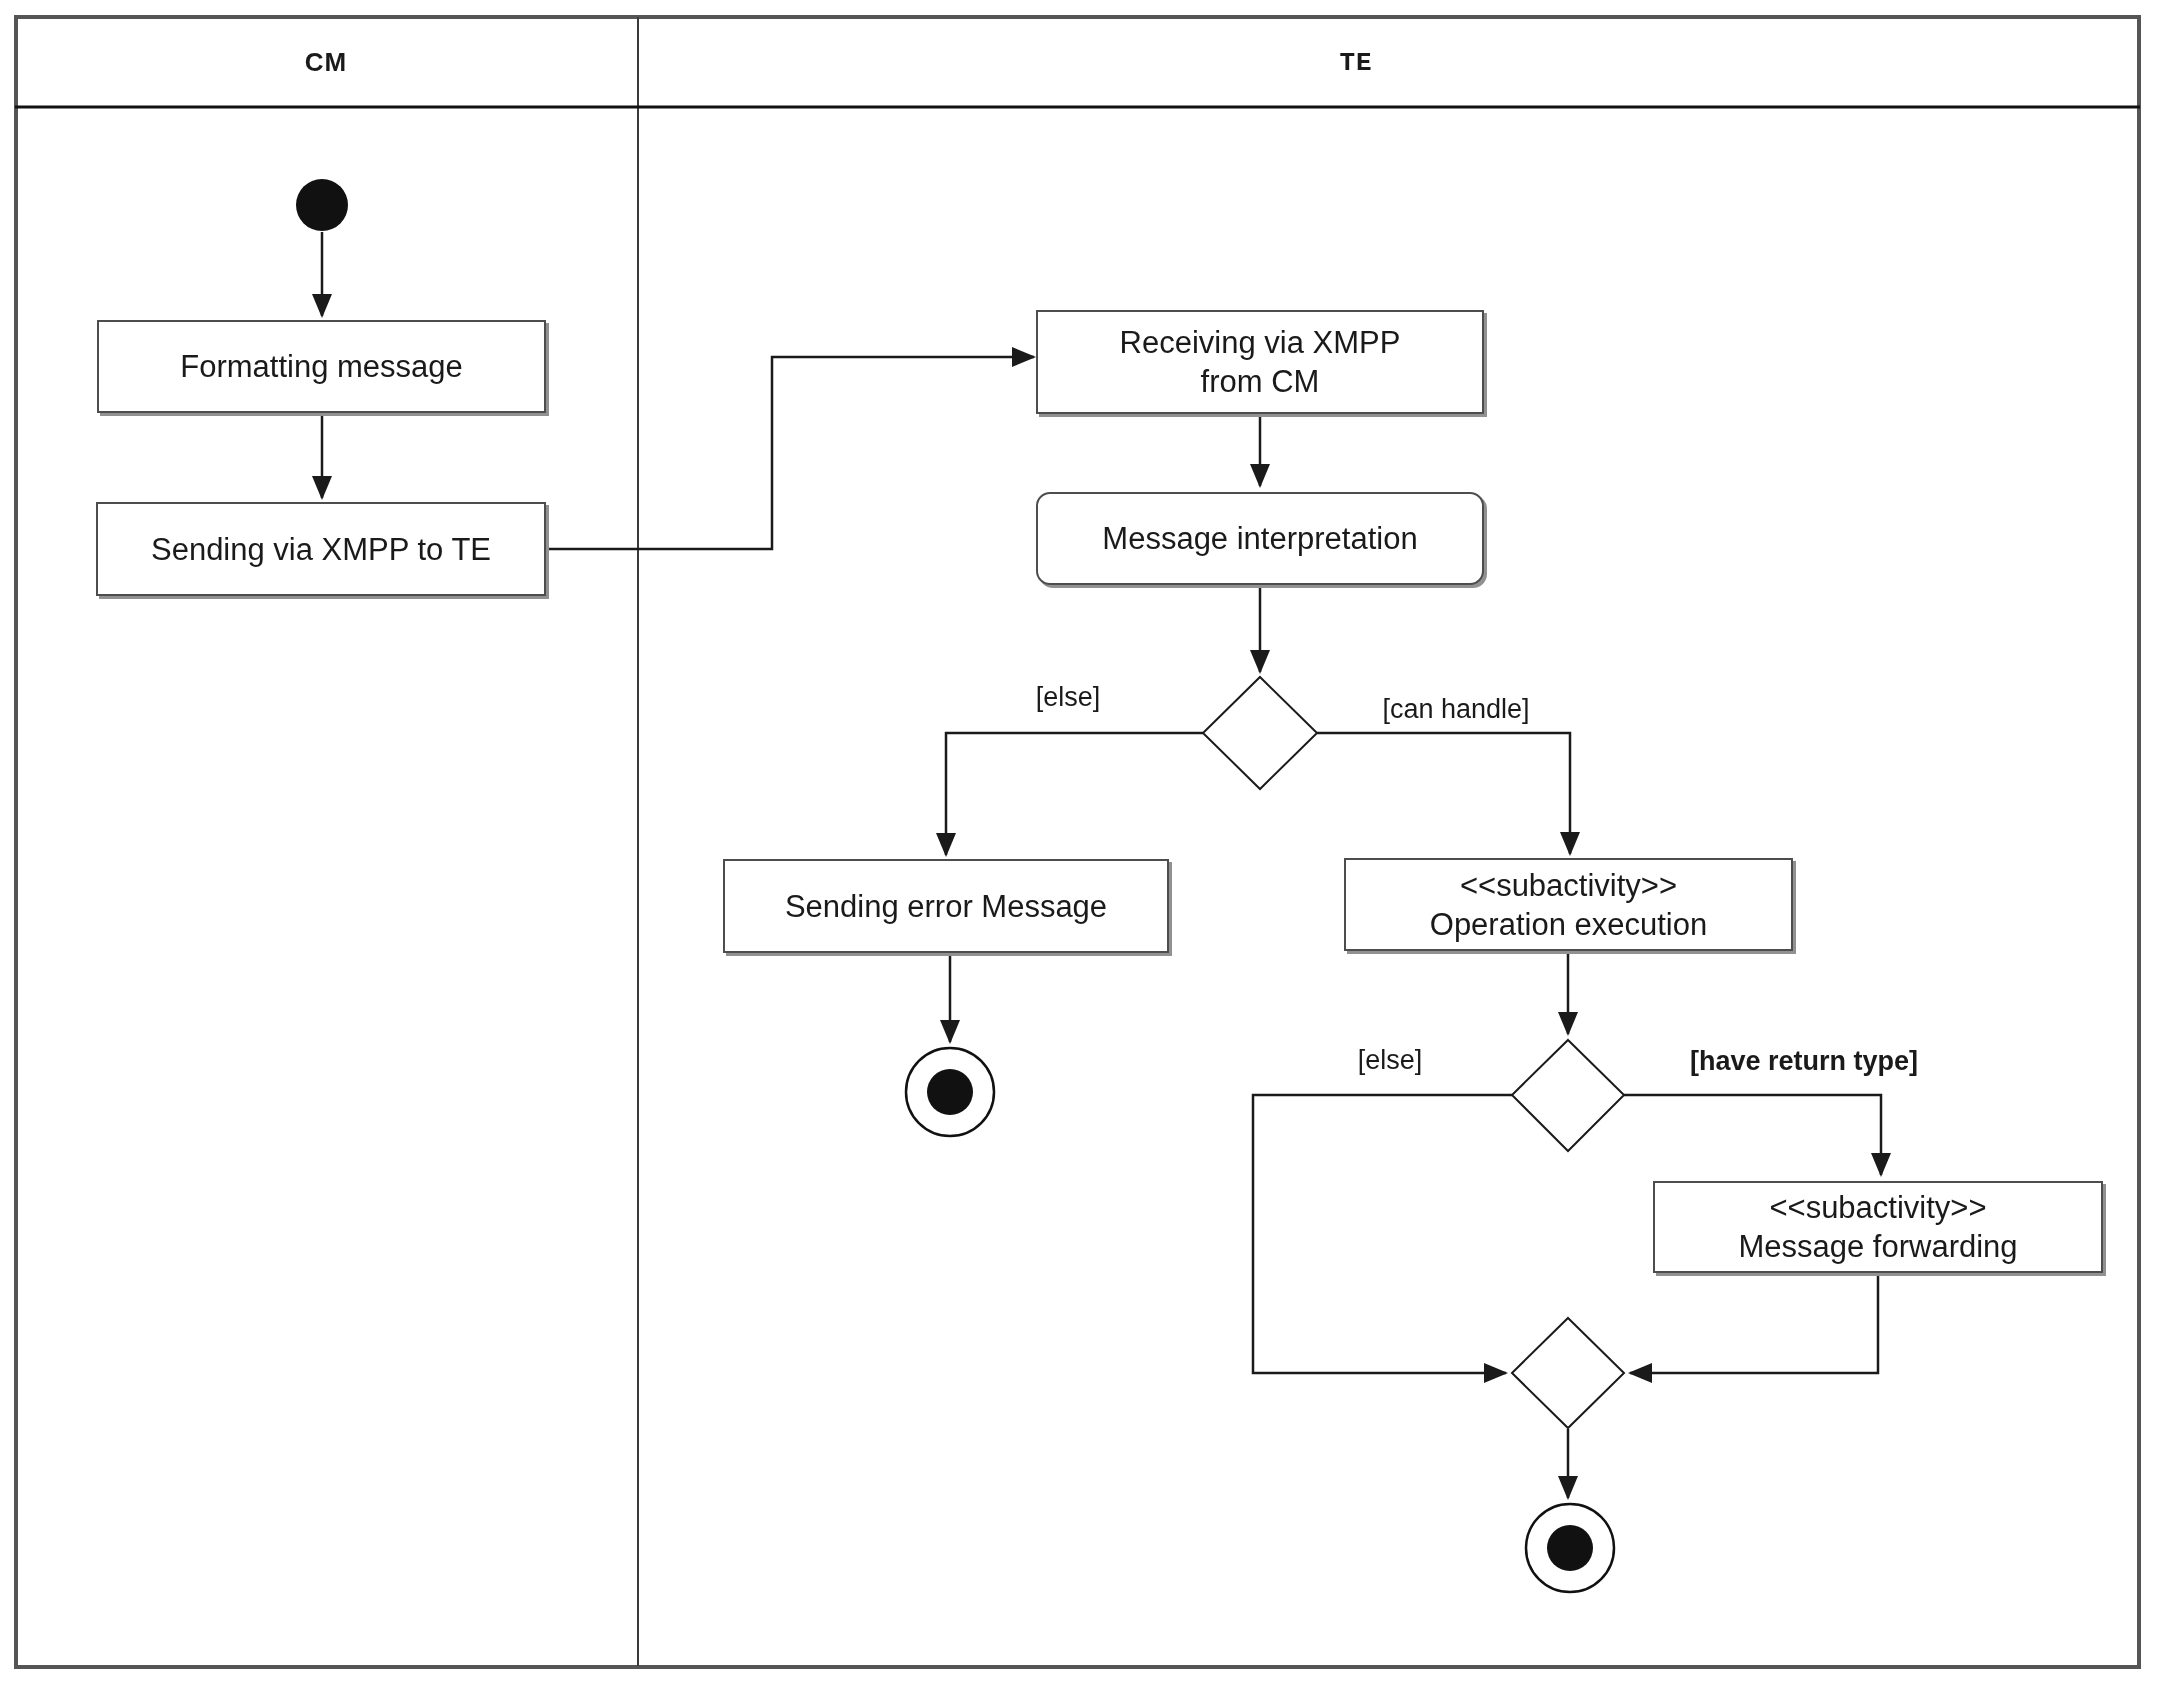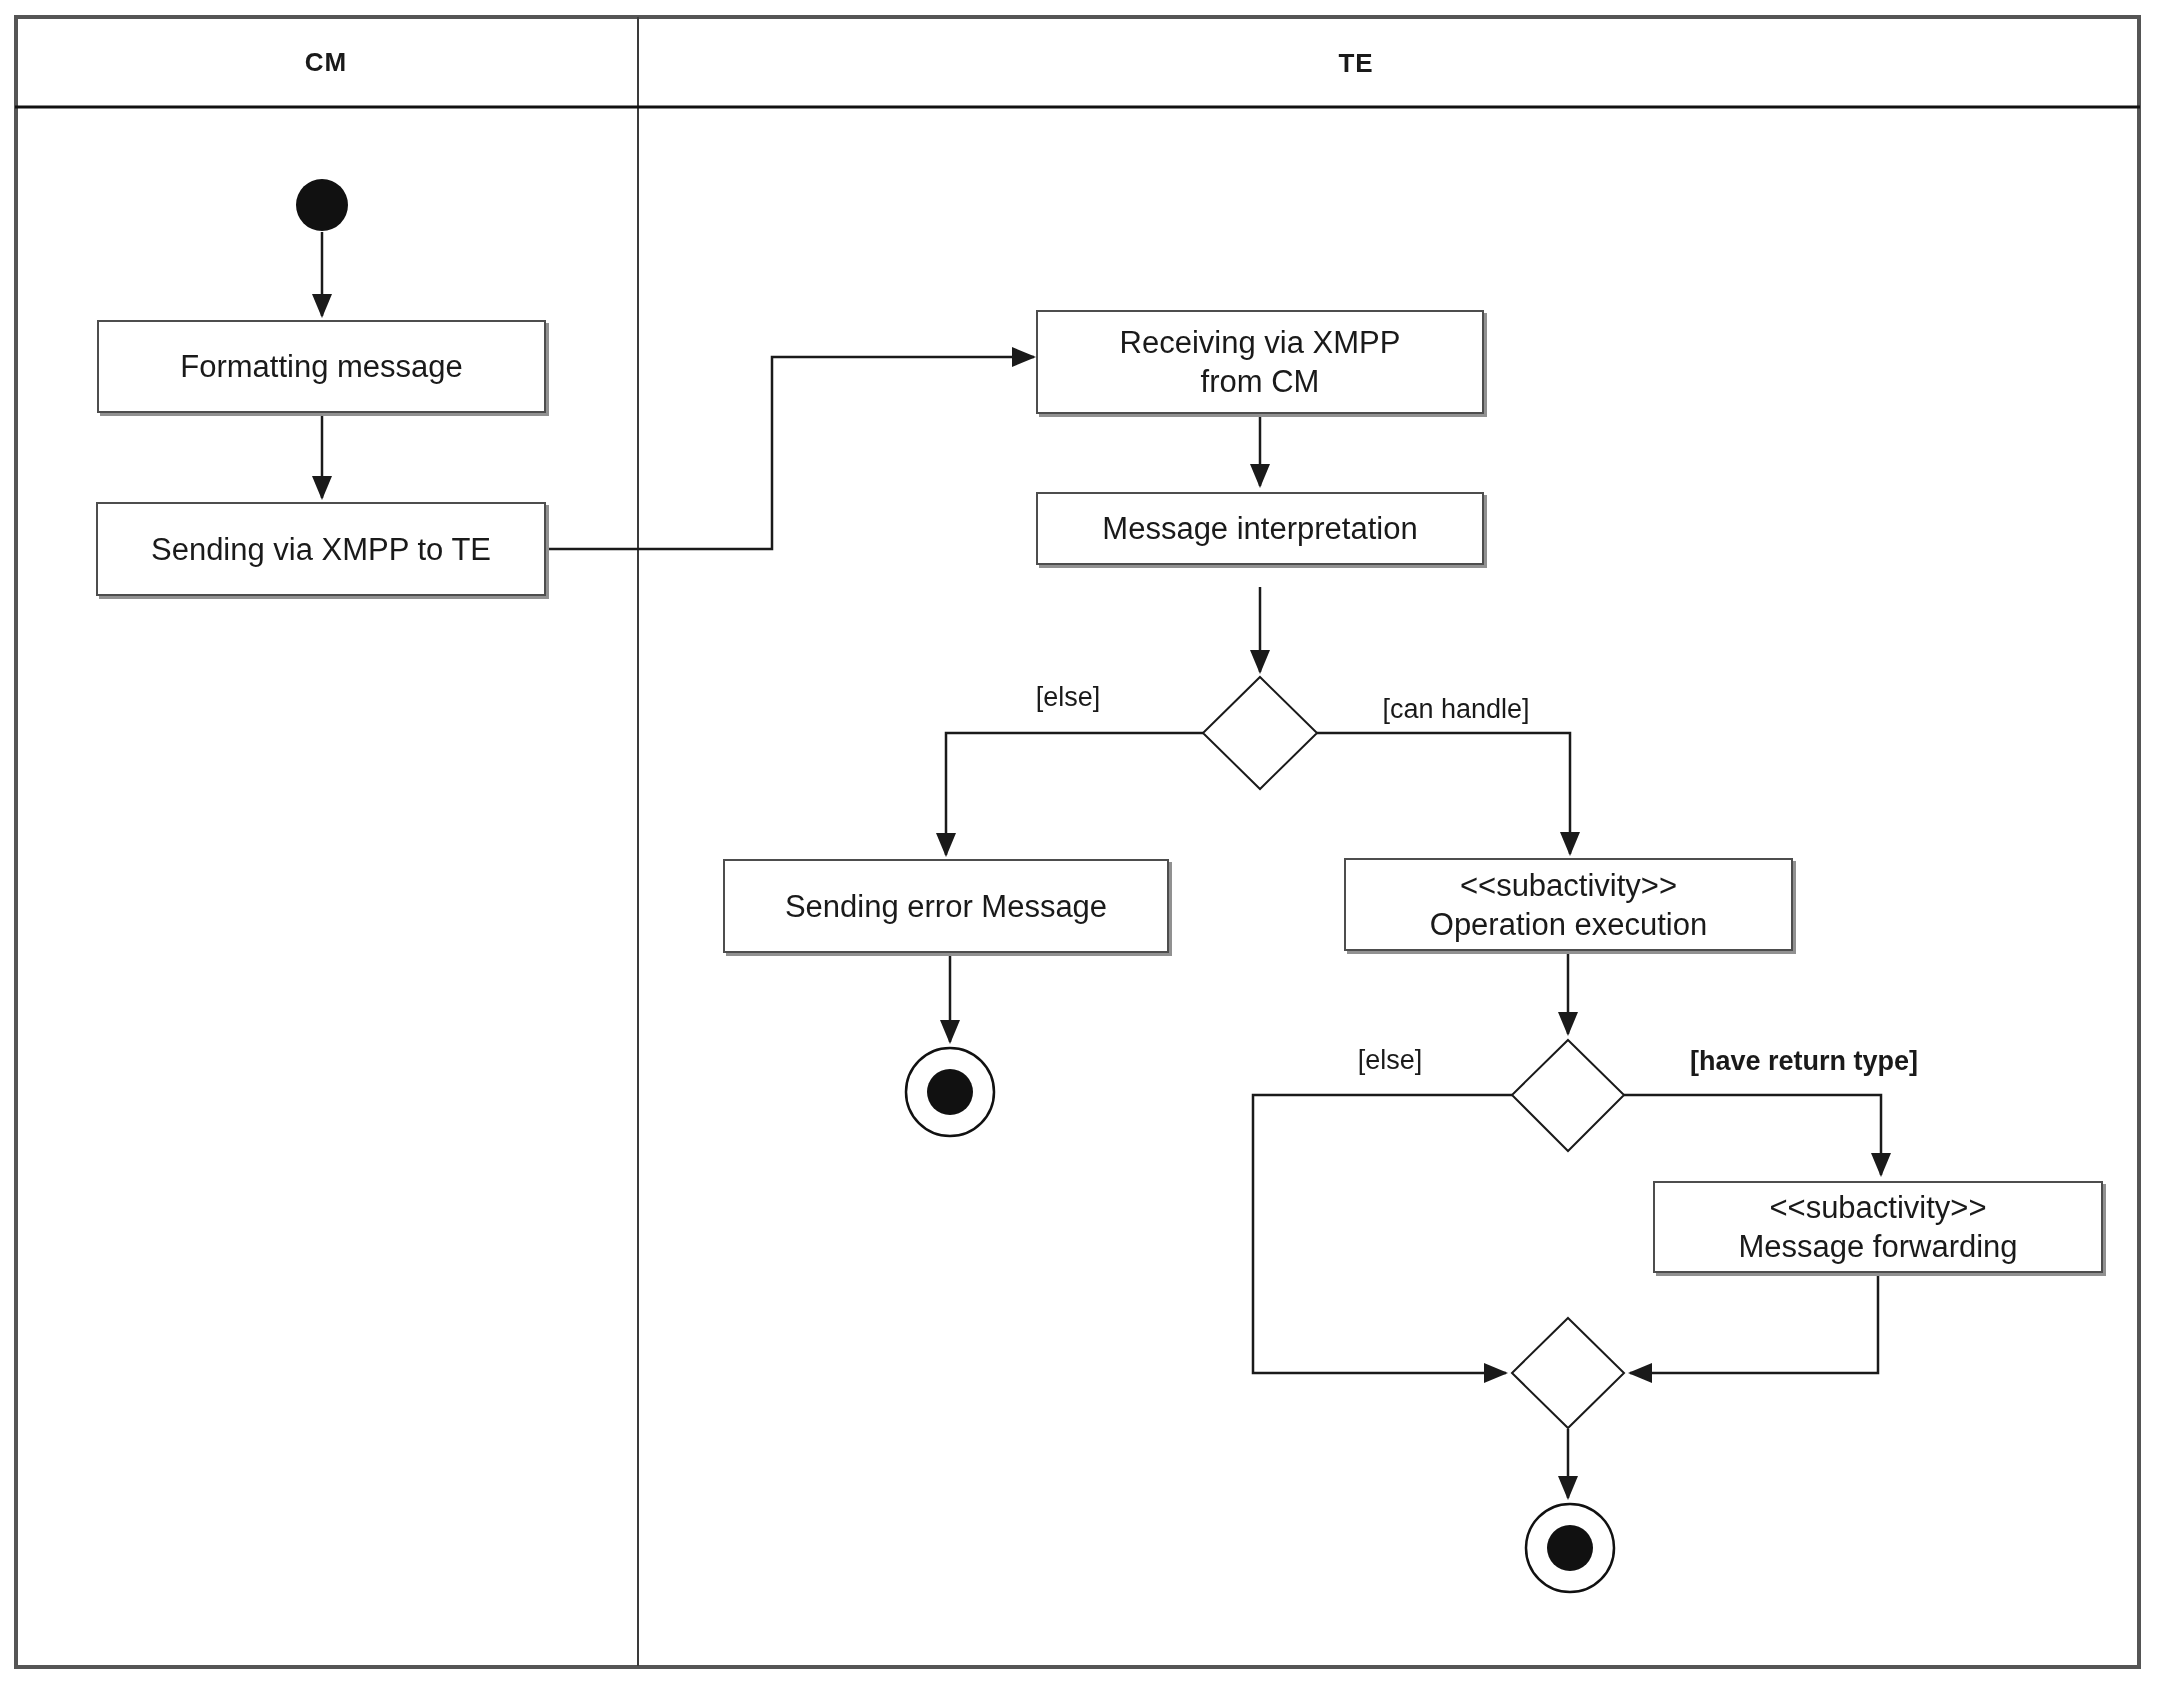--- a/index.html
+++ b/index.html
@@ -93,36 +93,36 @@
     <polygon points="1568,1040 1624,1095 1568,1151 1512,1095" fill="#ffffff" stroke="#1a1a1a" stroke-width="2"></polygon>
     <polygon points="1568,1318 1624,1373 1568,1428 1512,1373" fill="#ffffff" stroke="#1a1a1a" stroke-width="2"></polygon>
 
     <circle cx="950" cy="1092" r="44" fill="#ffffff" stroke="#111111" stroke-width="2.5"></circle>
     <circle cx="950" cy="1092" r="23" fill="#111111"></circle>
     <circle cx="1570" cy="1548" r="44" fill="#ffffff" stroke="#111111" stroke-width="2.5"></circle>
     <circle cx="1570" cy="1548" r="23" fill="#111111"></circle>
   </svg>
 
   <div class="lane-label" style="left:326px; top:62px;">CM</div>
-  <div class="lane-label" style="left:1356px; top:63px;">TE</div>
+  <div class="lane-label" style="left:1356px; top:63px;font-family:Liberation Mono, monospace;">TE</div>
 
   <div class="abox" style="left:97px; top:320px; width:449px; height:93px;text-align:center;">
     <span>Formatting message</span>
   </div>
 
   <div class="abox" style="left:96px; top:502px; width:450px; height:94px;justify-content:center;">
     <span>Sending via XMPP to TE</span>
   </div>
 
   <div class="abox" style="left:1036px; top:310px; width:448px; height:104px;text-align:center;">
     <span>Receiving via XMPP</span>
     <span>from CM</span>
   </div>
 
-  <div class="abox" style="left:1036px; top:492px; width:448px; height:73px;">
+  <div class="abox" style="left:1036px; top:492px; width:448px; height:93px;border-radius:14px;">
     <span>Message interpretation</span>
   </div>
 
   <div class="abox" style="left:723px; top:859px; width:446px; height:94px;">
     <span>Sending error Message</span>
   </div>
 
   <div class="abox" style="left:1344px; top:858px; width:449px; height:93px;">
     <span>&lt;&lt;subactivity&gt;&gt;</span>
     <span>Operation execution</span>

